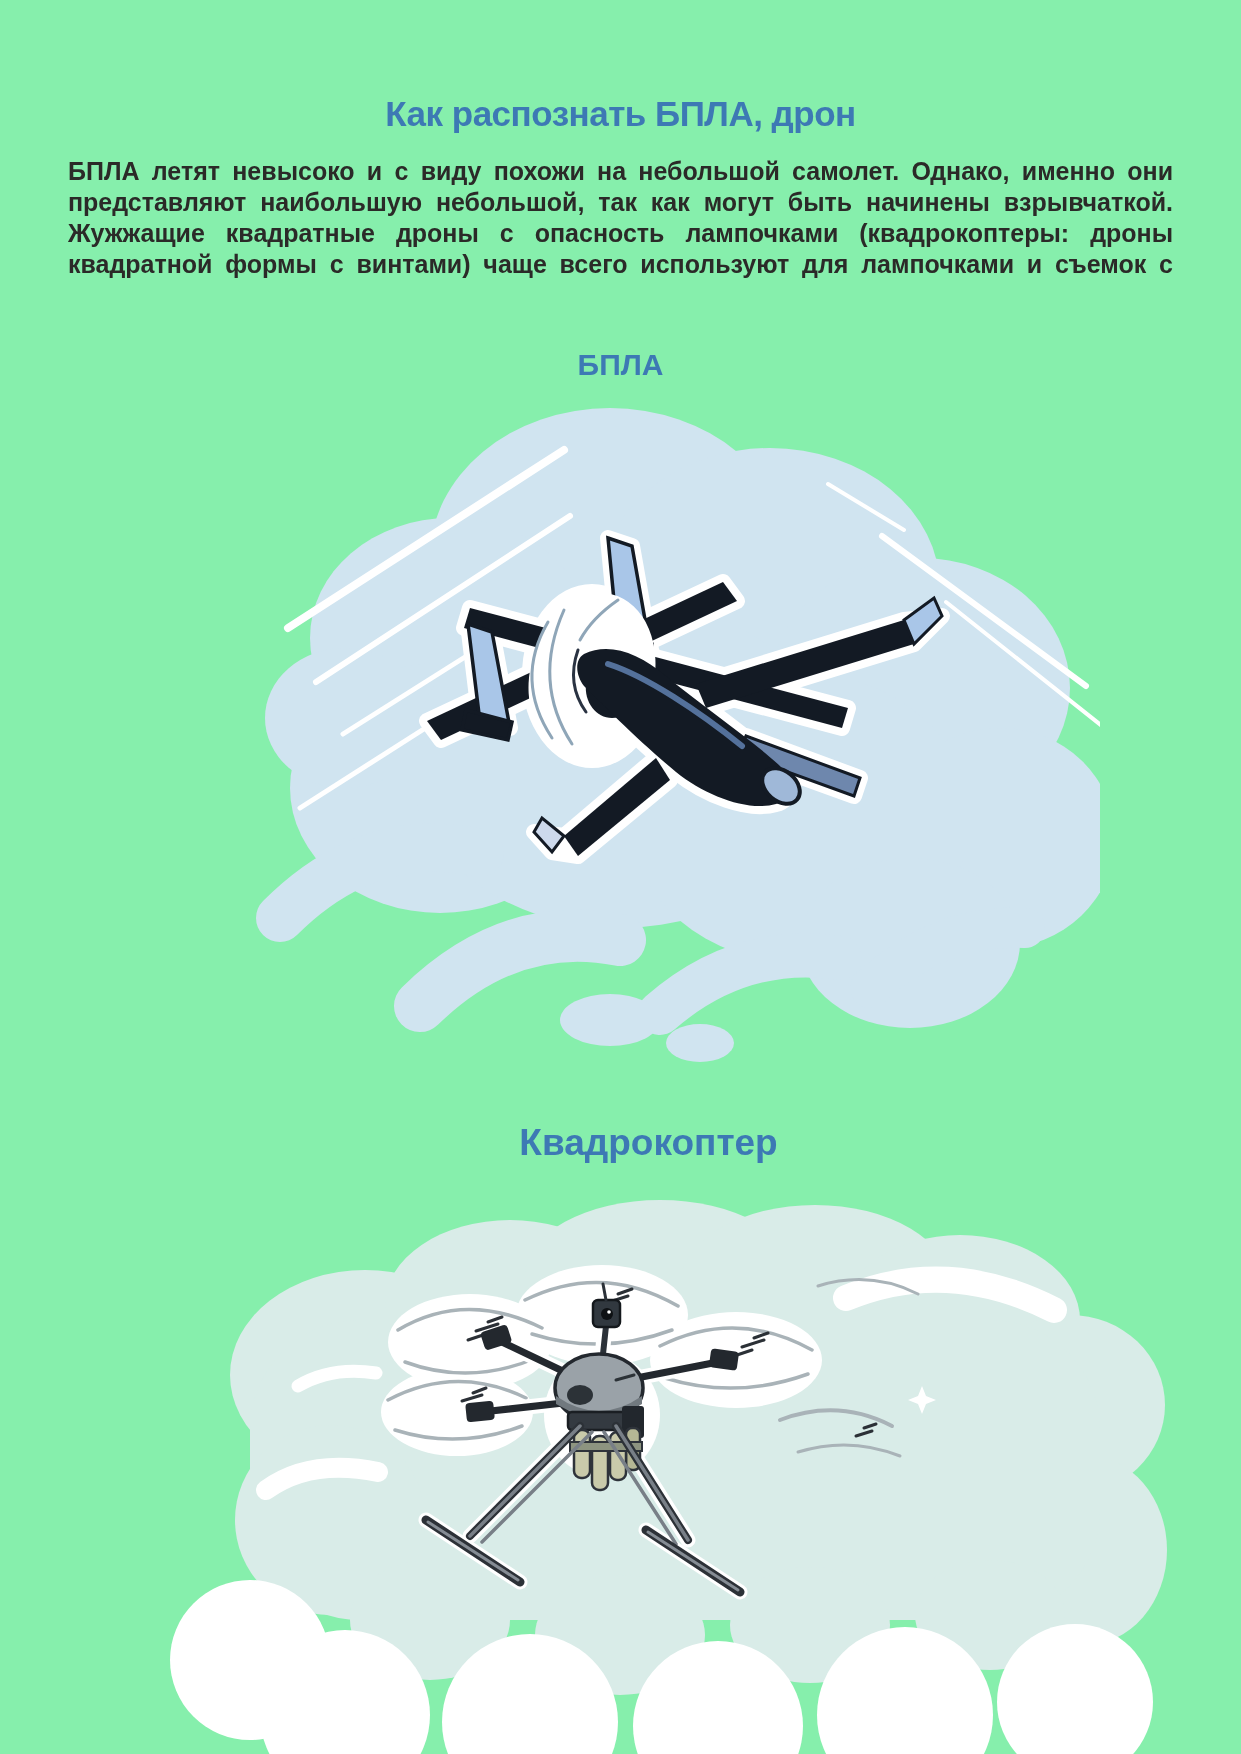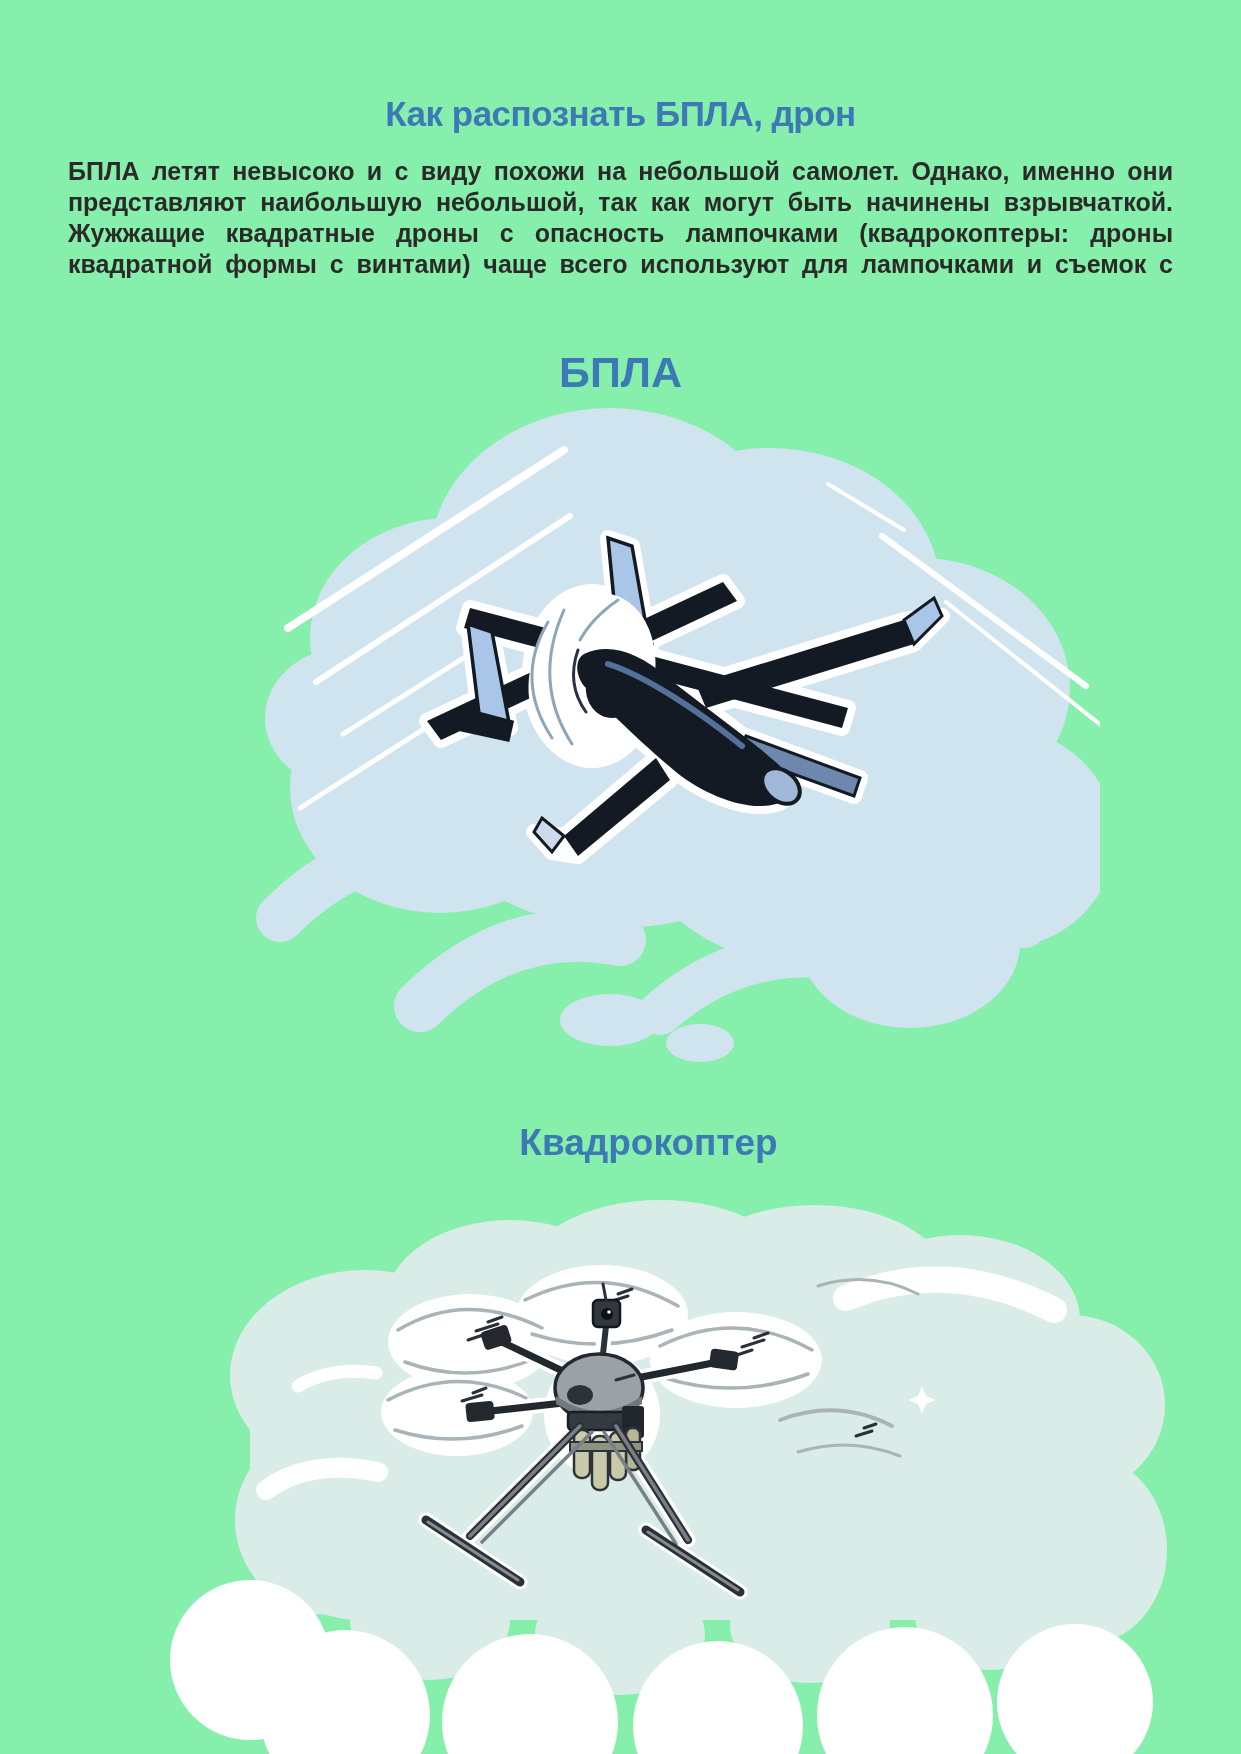--- a/index.html
+++ b/index.html
@@ -15,21 +15,21 @@
   .body-paragraph {
     position:absolute; top:150px; left:68px; width:1105px;
     font-size:25px; line-height:31px; font-weight:700; color:#2b2a28;margin-top:6px;
   }
   .par-line { text-align:justify; text-align-last:justify; }
   .par-line.last { text-align-last:left; }
   .section-heading {
     position:absolute; left:0; width:100%; text-align:center;
     font-weight:700; color:#3d79b4;
   }
-  #heading-bpla { top:348px; font-size:43px; }
+  #heading-bpla { top:348px; font-size:30px; }
   #heading-quad { top:1122px; font-size:37px;padding-left:28px; }
   .illus { position:absolute; }
   #illus-uav  { top:388px;  left:140px; }
   #illus-quad { top:1190px; left:170px; }
   svg { display:block; }
 </style>
 </head>
 <body>
 
 <div class="page">

